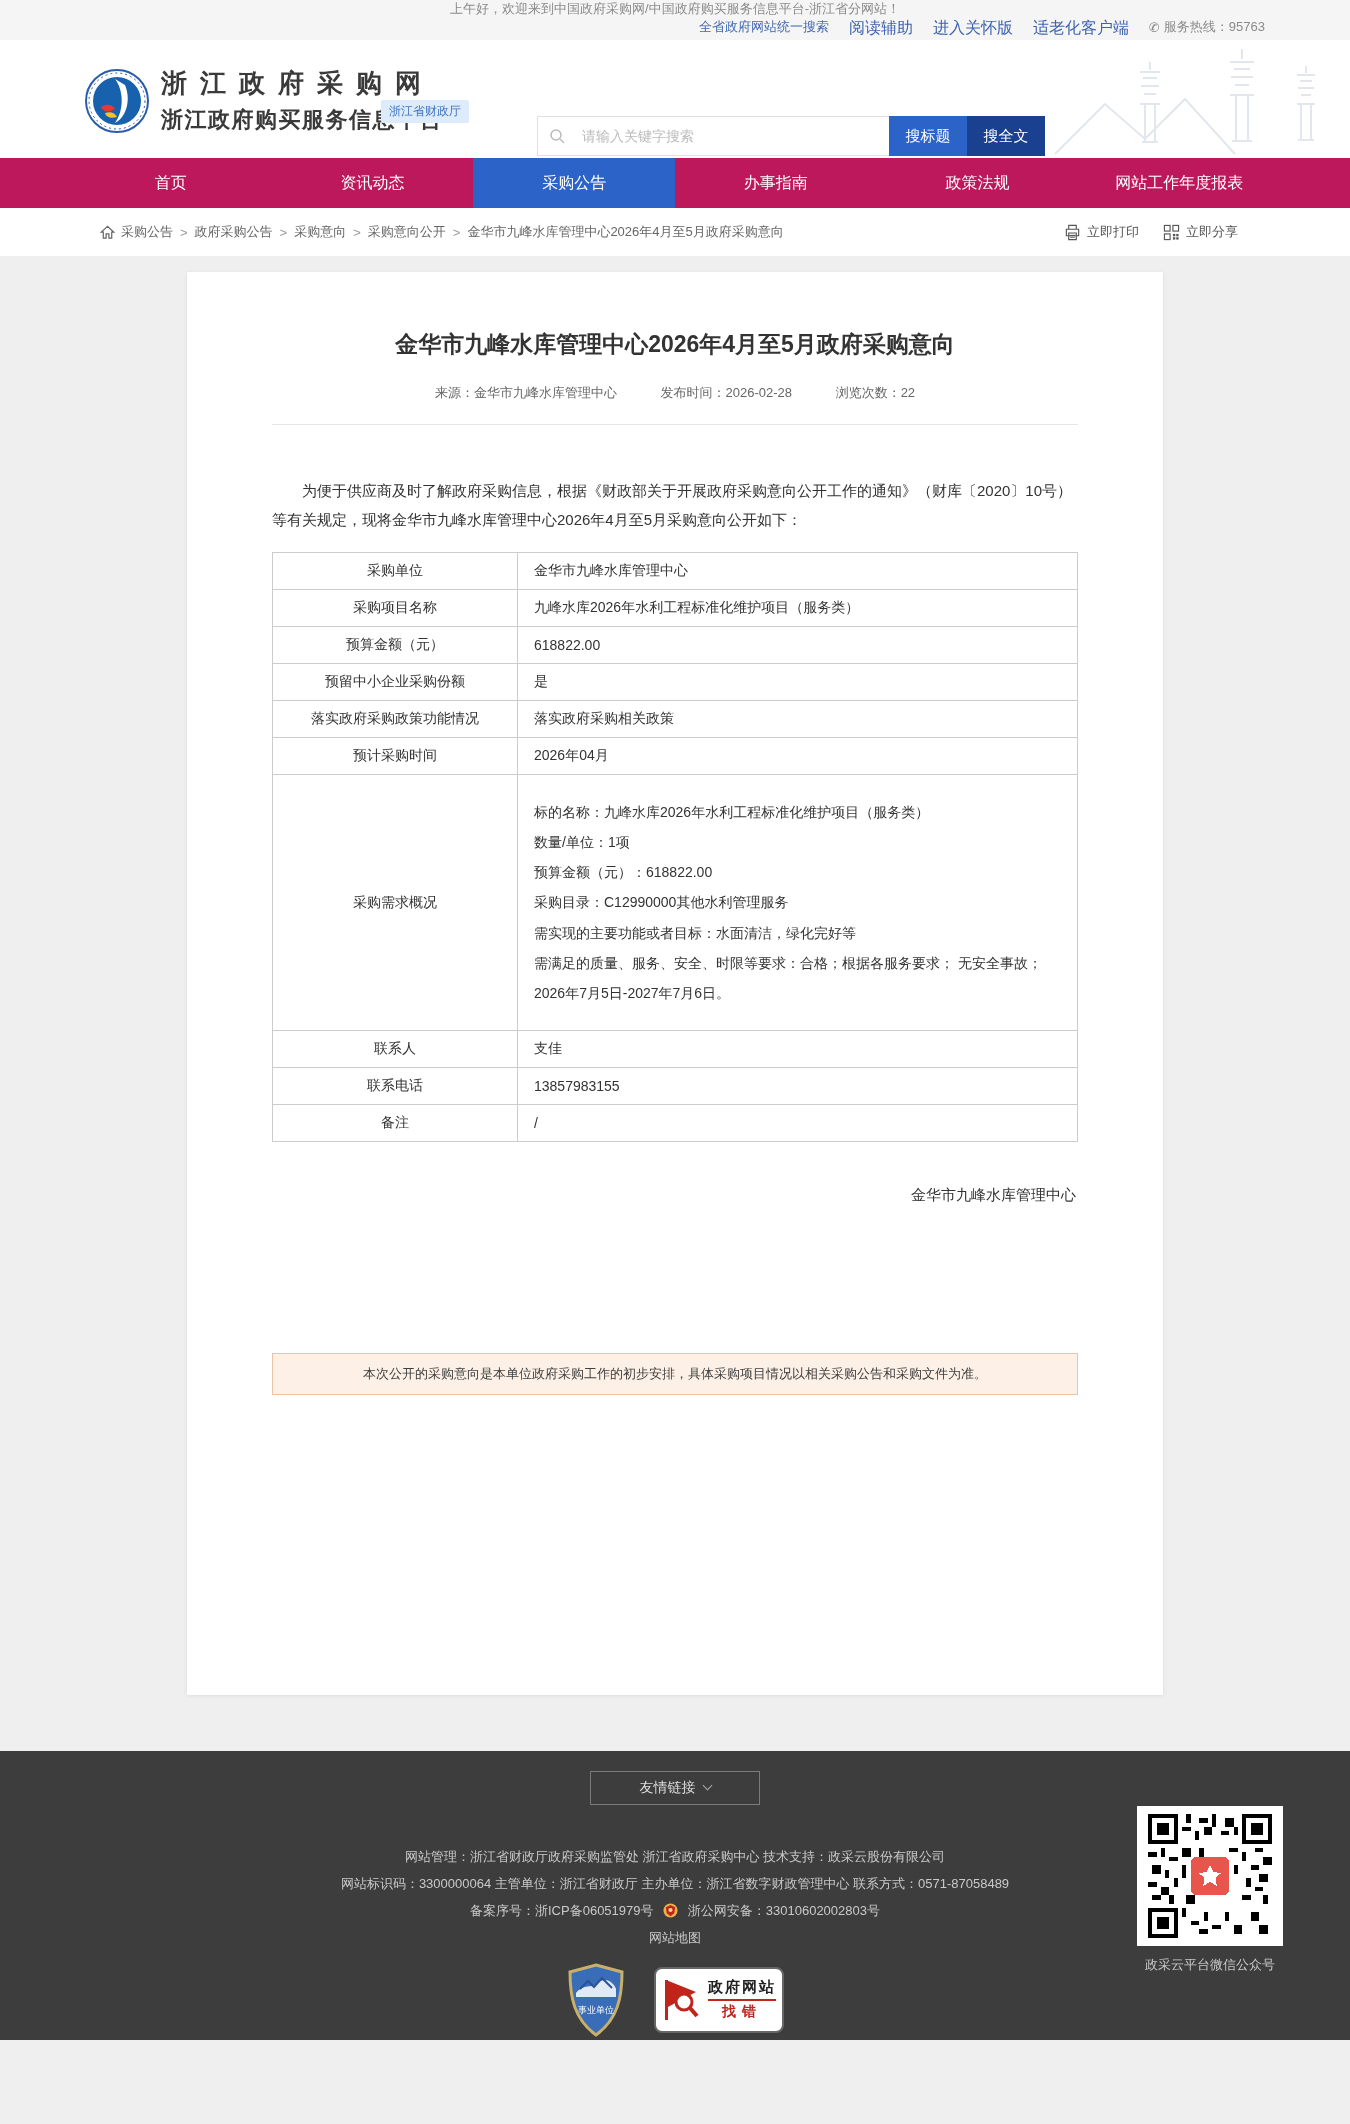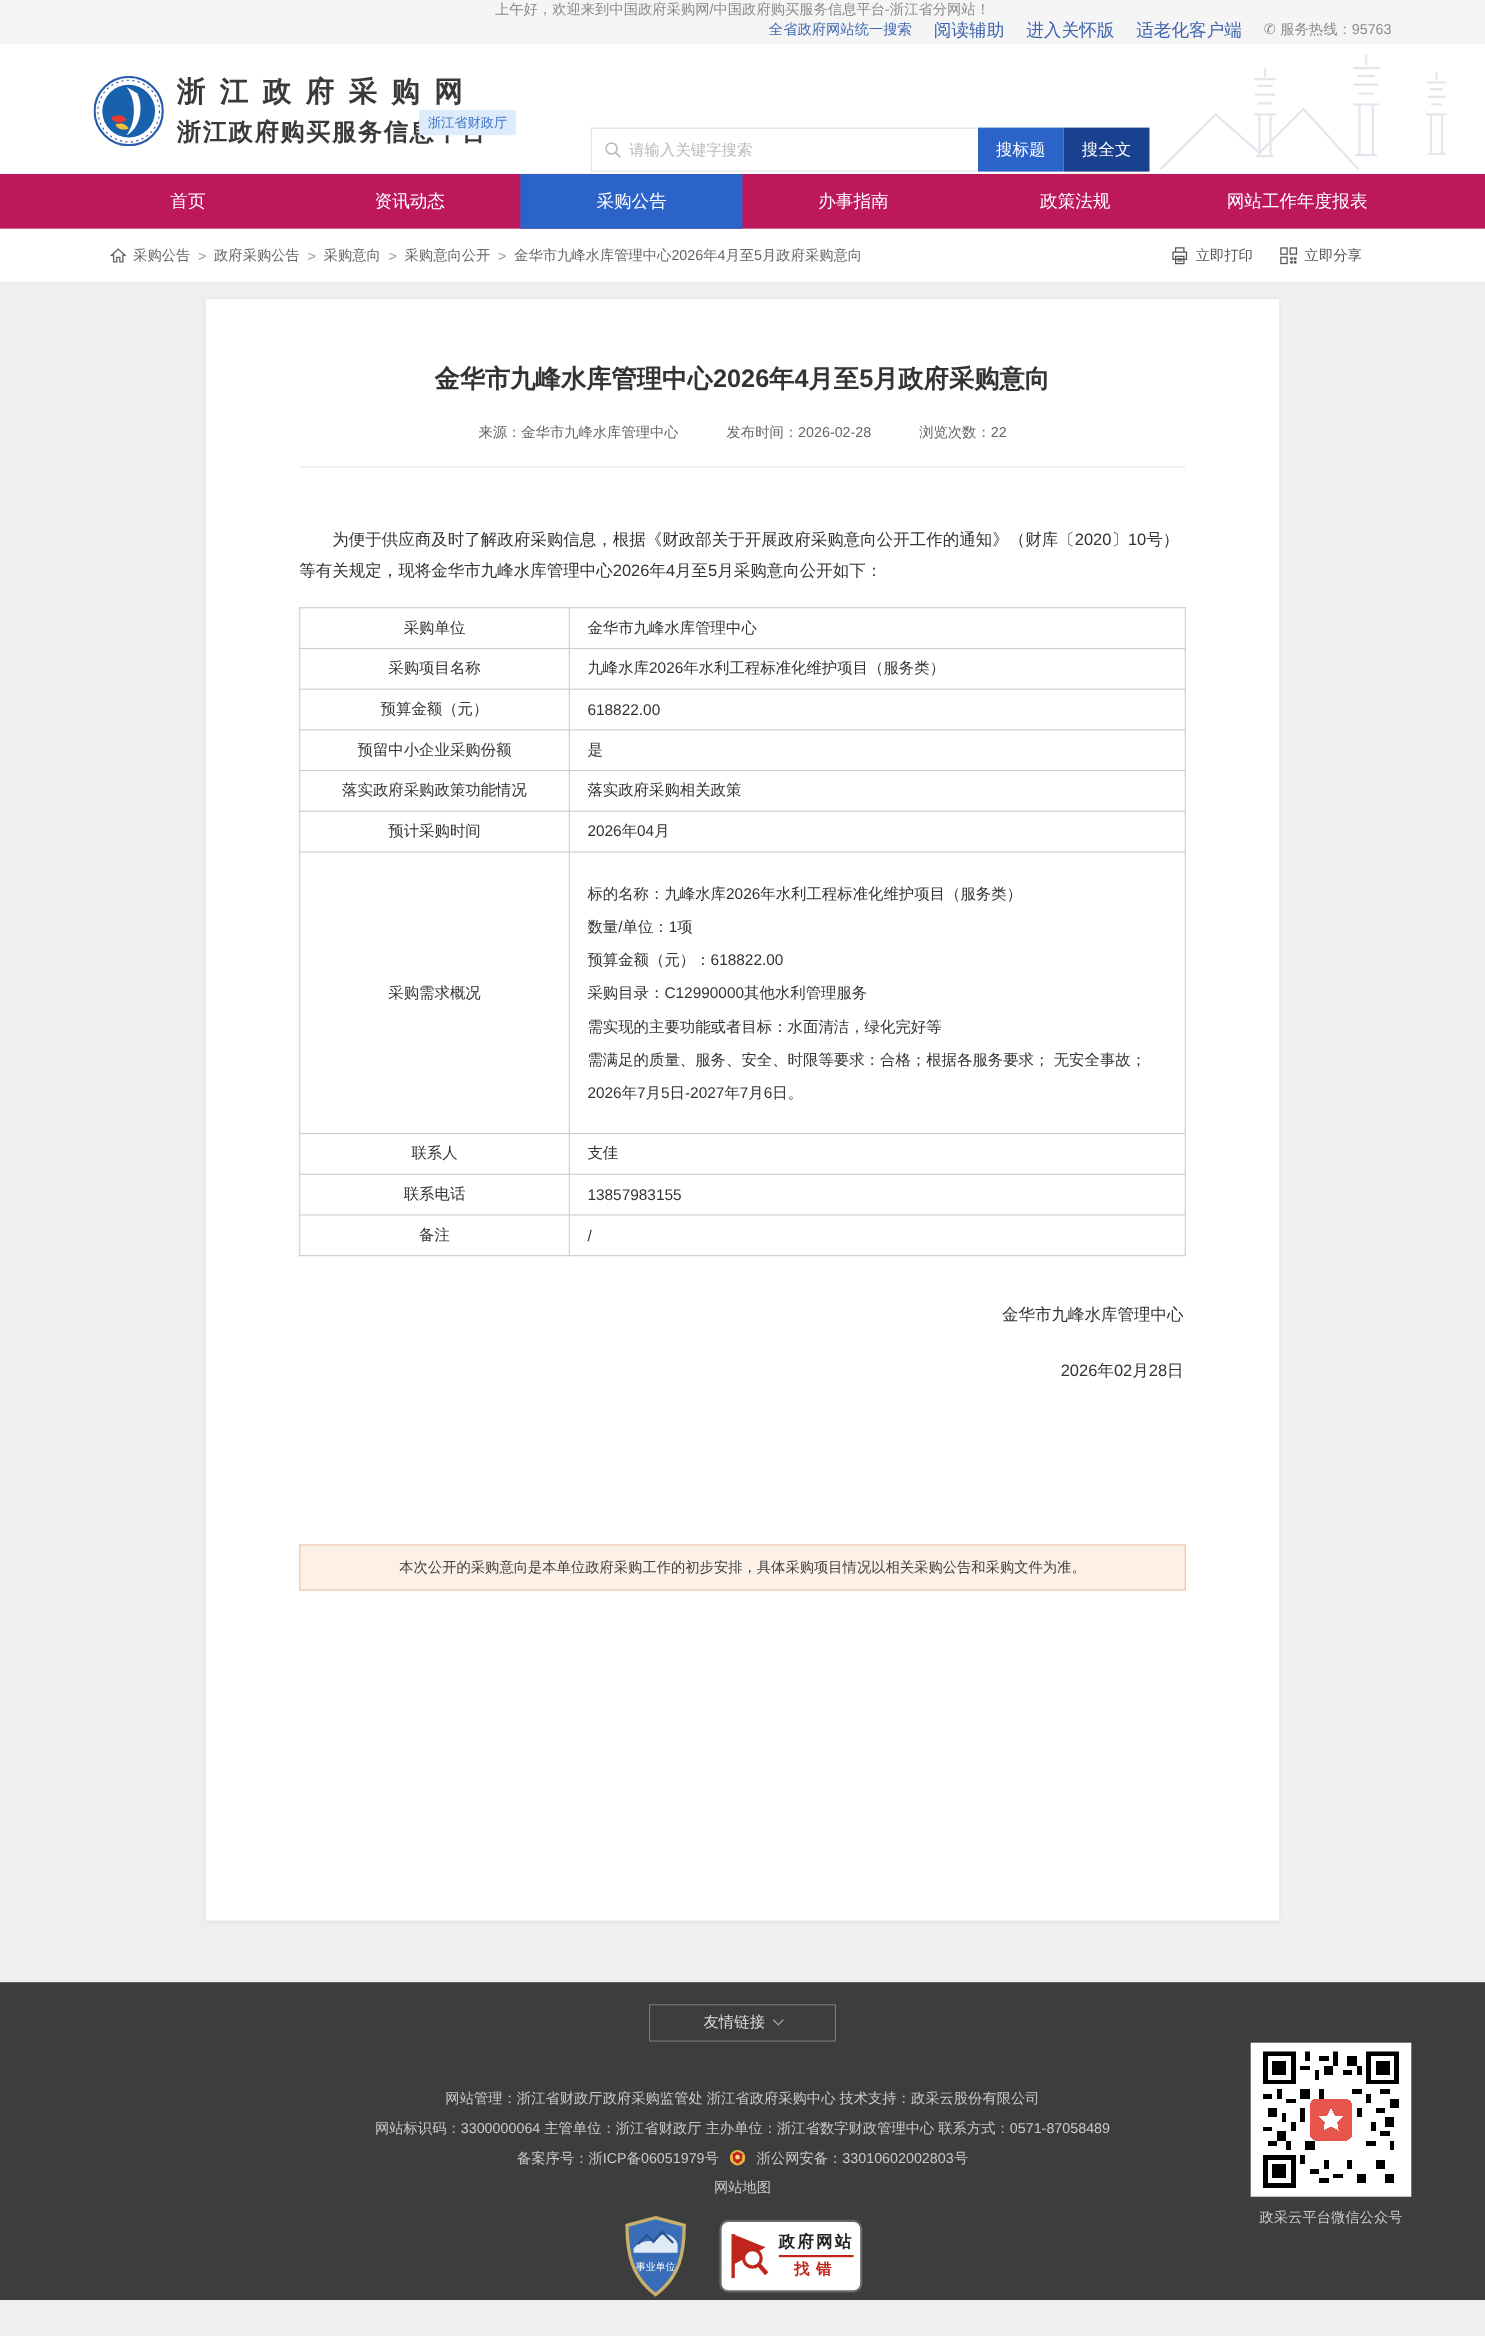--- a/index.html
+++ b/index.html
@@ -15,21 +15,21 @@
 
   
   .header { height:118px; background:#fff; position:relative; overflow:hidden; }
   .logo-wrap { position:absolute; left:85px; top:26px; display:flex; align-items:center; }
   .logo-circle { width:64px; height:64px; }
   .title-block { margin-left:12px; }
   .site-title { font-size:26px; font-weight:bold; color:#3a3a3a; letter-spacing:13px; white-space:nowrap; }
   .site-subtitle { font-size:22px; font-weight:bold; color:#3a3a3a; letter-spacing:1.5px; margin-top:4px; white-space:nowrap; }
   .fin-badge { position:absolute; left:381px; top:60px; background:#ddebfa; color:#3f74c2; font-size:12px; padding:3px 8px; border-radius:2px; }
   .search-area { position:absolute; left:537px; top:76px; display:flex; }
-  .search-input { width:352px; height:40px; border:1px solid #e0e0e0; border-right:none; background:#fff; padding:0 12px 0 34px; font-size:14px; color:#333; outline:none; }
+  .search-input { width:352px; height:40px; border:1px solid #e0e0e0; border-right:none; background:#fff; padding:0 12px 0 44px; font-size:14px; color:#333; outline:none; }
   .search-input::placeholder { color:#bbb; }
   .search-mag { position:absolute; left:12px; top:12px; }
   .btn-title { width:78px; height:40px; background:#2c63c8; color:#fff; border:none; font-size:15px; cursor:pointer; }
   .btn-full  { width:78px; height:40px; background:#19418f; color:#fff; border:none; font-size:15px; cursor:pointer; }
   .watermark { position:absolute; right:15px; top:4px; opacity:.85; }
 
   
   .nav { height:50px; background:#be185d; display:flex; padding:0 70px; }
   .nav-item { flex:1; display:flex; align-items:center; justify-content:center; color:#fff; font-size:16px; cursor:pointer; }
   .nav-item.active { background:#2c63c8; }
@@ -252,21 +252,20 @@
         </tr>
         <tr>
           <td class="lbl">备注</td>
           <td class="val">/</td>
         </tr>
       </tbody>
     </table>
 
     <div class="sign-block">
       <div>金华市九峰水库管理中心</div>
-      <div class="sign-date">2026年02月28日</div>
     </div>
 
     <div class="notice-box">本次公开的采购意向是本单位政府采购工作的初步安排，具体采购项目情况以相关采购公告和采购文件为准。</div>
   </div>
 </div>
 
 <div class="footer">
   <div class="friend-btn">
     <span>友情链接</span>
     <span class="chev"></span>

